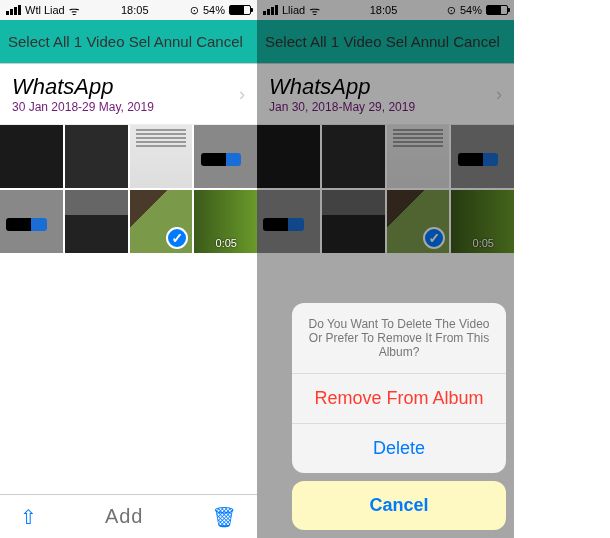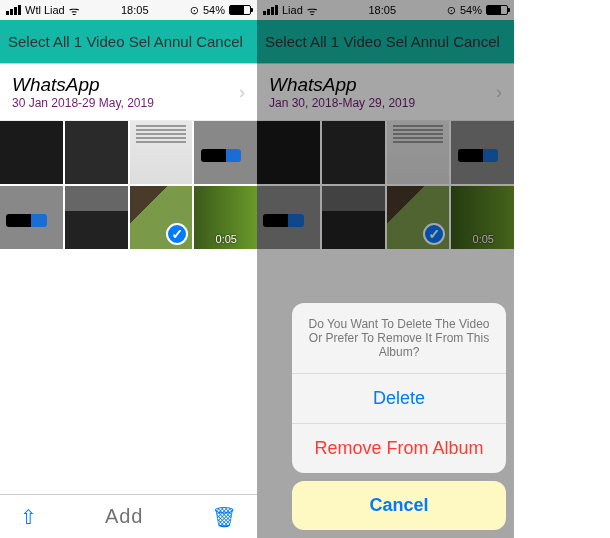--- a/index.html
+++ b/index.html
@@ -12,21 +12,21 @@
     .signal-dots { display:flex; gap:1px; align-items:flex-end;}
     .bar { width:3px; background:#000; }
     .b1{height:4px}.b2{height:6px}.b3{height:8px}.b4{height:10px}
     .wifi { font-size:12px; }
     .battery { width:22px; height:10px; border:1px solid #000; border-radius:2px; position:relative;}
     .battery::after{content:'';position:absolute;right:-3px;top:2px;width:2px;height:4px;background:#000;border-radius:0 1px 1px 0;}
     .battery-fill{height:100%;width:70%;background:#000;}
     .nav-bar { height: 44px; background: #14b8a6; border-bottom: 1px solid #ccc; display:flex; align-items:center; padding: 0 8px; font-size: 15px; color:#333; position:relative; z-index:1;}
     .nav-bar span { white-space: nowrap; overflow:hidden; }
     .album-header { padding: 10px 12px; display:flex; justify-content:space-between; align-items:center; border-bottom:1px solid #eee; position:relative; z-index:1;}
-    .album-title { font-size:19px; font-weight:500; color:#000; font-style: italic;}
+    .album-title { font-size:22px; font-weight:500; color:#000; font-style: italic;}
     .album-date { font-size:12px; color:#701a75;}
     .chevron { color:#ccc; font-size:18px;}
     .grid { display:grid; grid-template-columns: repeat(4, 1fr); gap:2px; position:relative; z-index:1;}
     .thumb { aspect-ratio: 1; background:#333; position:relative; overflow:hidden;}
     .thumb.dark1{background:#1a1a1a;}
     .thumb.dark2{background:#2a2a2a;}
     .thumb.doc{background:linear-gradient(#e8e8e8,#ddd);}
     .thumb.doc::before{content:'';position:absolute;top:4px;left:6px;right:6px;height:2px;background:#999;box-shadow:0 4px 0 #999,0 8px 0 #999,0 12px 0 #999,0 16px 0 #999;}
     .thumb.usb{background:#888;}
     .thumb.usb::before{content:'';position:absolute;top:45%;left:10%;width:60%;height:20%;background:#000;border-radius:3px;}
@@ -107,21 +107,21 @@
 
 <div class="phone right-phone">
   <div class="status-bar">
     <div class="status-left">
       <div class="signal-dots">
           <div class="bar b1"></div>
           <div class="bar b2"></div>
           <div class="bar b3"></div>
           <div class="bar b4"></div>
         </div>
-      <span>Liad</span>
+      <span>Lliad</span>
       <span class="wifi">ᯤ</span>
     </div>
     <span>18:05</span>
     <div class="status-right">
       <span>⊙</span>
       <span>54%</span>
       <div class="battery">
           <div class="battery-fill"></div>
         </div>
     </div>
@@ -148,18 +148,18 @@
     </div>
     <div class="thumb moss">
       <span class="duration">0:05</span>
     </div>
   </div>
   <div class="spacer"></div>
 
   <div class="action-sheet">
     <div class="sheet-group">
       <div class="sheet-msg">Do You Want To Delete The Video Or Prefer To Remove It From This Album?</div>
+      <div class="sheet-btn destructive">Remove From Album</div>
       <div class="sheet-btn">Delete</div>
-      <div class="sheet-btn destructive">Remove From Album</div>
     </div>
     <div class="sheet-cancel">Cancel</div>
   </div>
 </div>
 
 </body></html>

